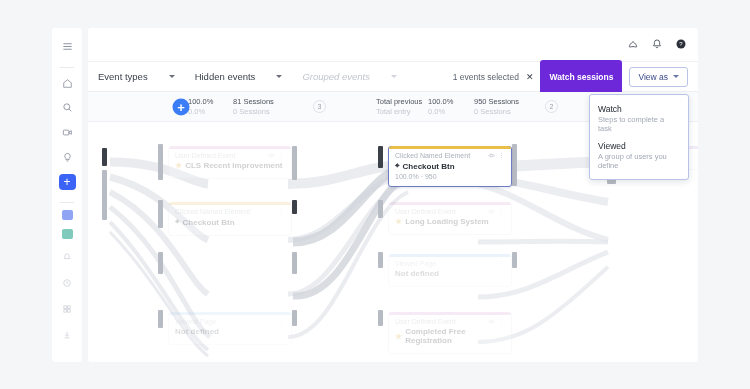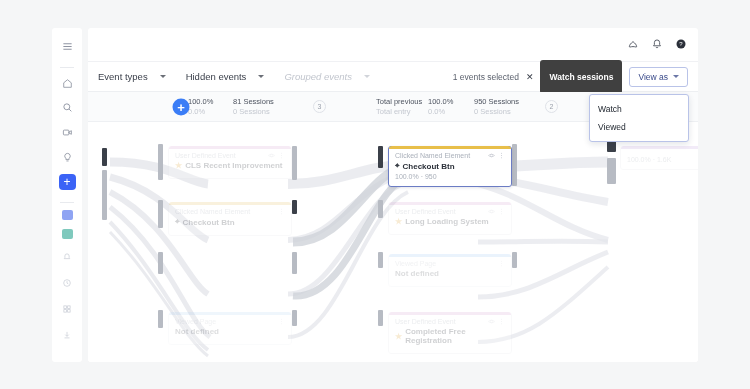--- a/index.html
+++ b/index.html
@@ -51,28 +51,28 @@
   }
   .hicon { width:13px; height:13px; color:#4a4f5a; display:flex; }
 
   
   .toolbar {
     height:30px; display:flex; align-items:center;
     padding:0 10px; gap:20px;
     border-bottom:1px solid #edeff2;
     position:relative;
   }
-  .tb-item { display:flex; align-items:center; gap:12px; font-size:9.5px; color:#3a3f4a; }
+  .tb-item { display:flex; align-items:center; gap:21px; font-size:9.5px; color:#3a3f4a; }
   .tb-item.muted { color:#c2c6ce;font-style:italic; }
   .caret { width:0;height:0;border-left:3px solid transparent;border-right:3px solid transparent;border-top:3.5px solid currentColor; opacity:.75;}
   .tb-right { margin-left:auto; display:flex; align-items:center; gap:7px; }
   .sel-txt { font-size:8.5px; color:#5b616d; }
   .x-ic { font-size:9px; color:#3a3f4a; cursor:pointer; }
   .btn-primary {
-    background:#404040; color:#fff; font-size:8.5px; font-weight:bold;
+    background:#6d28d9; color:#fff; font-size:8.5px; font-weight:bold;
     padding:12px 9px; border-radius:3px; border:none; white-space:nowrap;
   }
   .btn-ghost {
     background:#fff; color:#3a4a8a; font-size:8.5px;
     padding:4px 8px; border-radius:3px; border:1px solid #b9c3e8;
     display:flex; align-items:center; gap:5px;
   }
 
   
   .dropdown {
@@ -251,23 +251,25 @@
         <button class="btn-primary">Watch sessions</button>
         <button class="btn-ghost">
           <span>View as</span>
           <span class="caret"></span>
         </button>
       </div>
 
       <div class="dropdown">
         <div class="dd-item">
           <div class="dd-t">Watch</div>
+          <div class="dd-s">Steps to complete a task</div>
         </div>
         <div class="dd-item">
           <div class="dd-t">Viewed</div>
+          <div class="dd-s">A group of users you define</div>
         </div>
       </div>
     </div>
 
     <div class="stats">
       <div class="plus-badge">+</div>
 
       <div class="stat-blk" style="position:absolute;left:100px">
         <span class="stat-a">100.0%</span>
         <span class="stat-b">0.0%</span>

